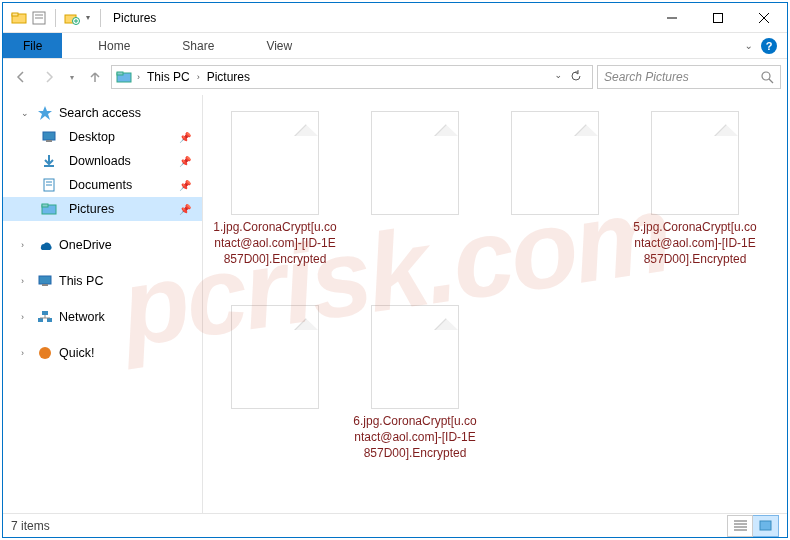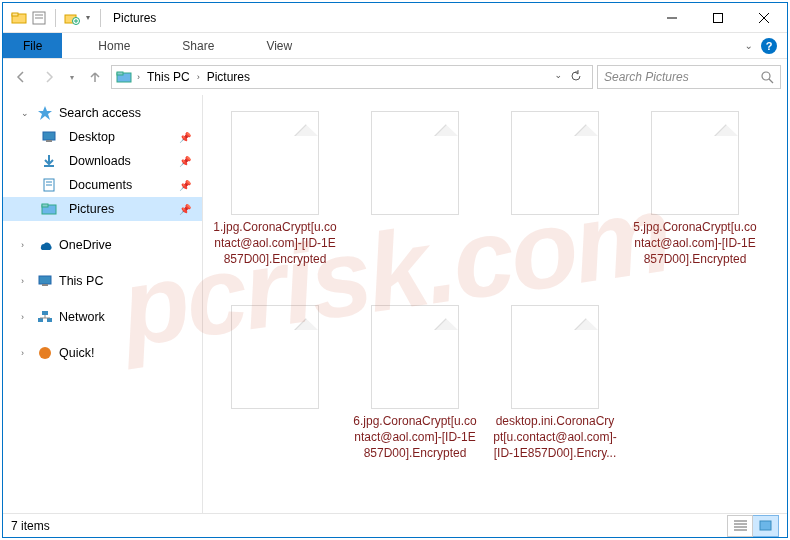--- a/index.html
+++ b/index.html
@@ -53,21 +53,21 @@
     
     
     .content { flex: 1; padding: 10px 8px; display: grid; grid-template-columns: repeat(4, 128px); grid-auto-rows: 190px; gap: 4px 12px; align-content: start; overflow: hidden; }
     .file-item { display: flex; flex-direction: column; align-items: center; }
     .file-thumb { width: 88px; height: 104px; background: #fff; border: 1px solid #ddd; position: relative; margin-bottom: 4px; margin-top: 6px; }
     .file-thumb::before { content: ""; position: absolute; top: 0; right: 0; width: 24px; height: 24px; background: linear-gradient(135deg, #fff 0%, #fff 48%, #ddd 52%, #f3f3f3 55%); }
     .file-thumb::after { content: ""; position: absolute; top: 0; right: 0; width: 24px; height: 24px; background: #fff; clip-path: polygon(100% 0, 0 0, 100% 100%); border-left: 1px solid transparent; }
     .file-name { font-size: 12px; text-align: center; line-height: 1.35; color: #7f1d1d; padding: 0 2px; max-height: 66px; overflow: hidden; word-break: break-all; }
     
     
-    .statusbar { height: 24px; border-top: 1px solid #e5e5e5; display: flex; align-items: center; font-size: 12px; padding: 0 8px; color: #000000; }
+    .statusbar { height: 24px; border-top: 1px solid #e5e5e5; display: flex; align-items: center; font-size: 12px; padding: 0 8px; color: #404040; }
     .statusbar-spacer { flex: 1; }
     .view-toggle { display: flex; gap: 0; }
     .view-btn { width: 26px; height: 22px; border: 1px solid #ccc; display: flex; align-items: center; justify-content: center; background: #fff; }
     .view-btn.active { background: #cde8ff; border-color: #7bb6e8; }
     .view-btn + .view-btn { border-left: none; }
     
     
     .watermark { position: absolute; top: 50%; left: 50%; transform: translate(-50%, -50%) rotate(-8deg); font-size: 110px; font-weight: 700; font-style: italic; color: rgba(210, 90, 60, 0.13); pointer-events: none; white-space: nowrap; font-family: Arial, sans-serif; letter-spacing: -3px; }
   </style>
 </head>
@@ -277,24 +277,20 @@
           <div class="file-thumb"></div>
           <div class="file-name">5.jpg.CoronaCrypt[u.contact@aol.com]-[ID-1E857D00].Encrypted</div>
         </div>
         <div class="file-item">
           <div class="file-thumb"></div>
         </div>
         <div class="file-item">
           <div class="file-thumb"></div>
           <div class="file-name">6.jpg.CoronaCrypt[u.contact@aol.com]-[ID-1E857D00].Encrypted</div>
         </div>
-        <div class="file-item">
-          <div class="file-thumb"></div>
-          <div class="file-name">desktop.ini.CoronaCrypt[u.contact@aol.com]-[ID-1E857D00].Encry...</div>
-        </div>
       </div>
   </div>
 
   <div class="statusbar">
     <span>7 items</span>
     <div class="statusbar-spacer"></div>
     <div class="view-toggle">
       <div class="view-btn">
           <svg width="13" height="11" viewBox="0 0 13 11">
             <line x1="0" y1="1" x2="13" y2="1" stroke="#666"></line>

